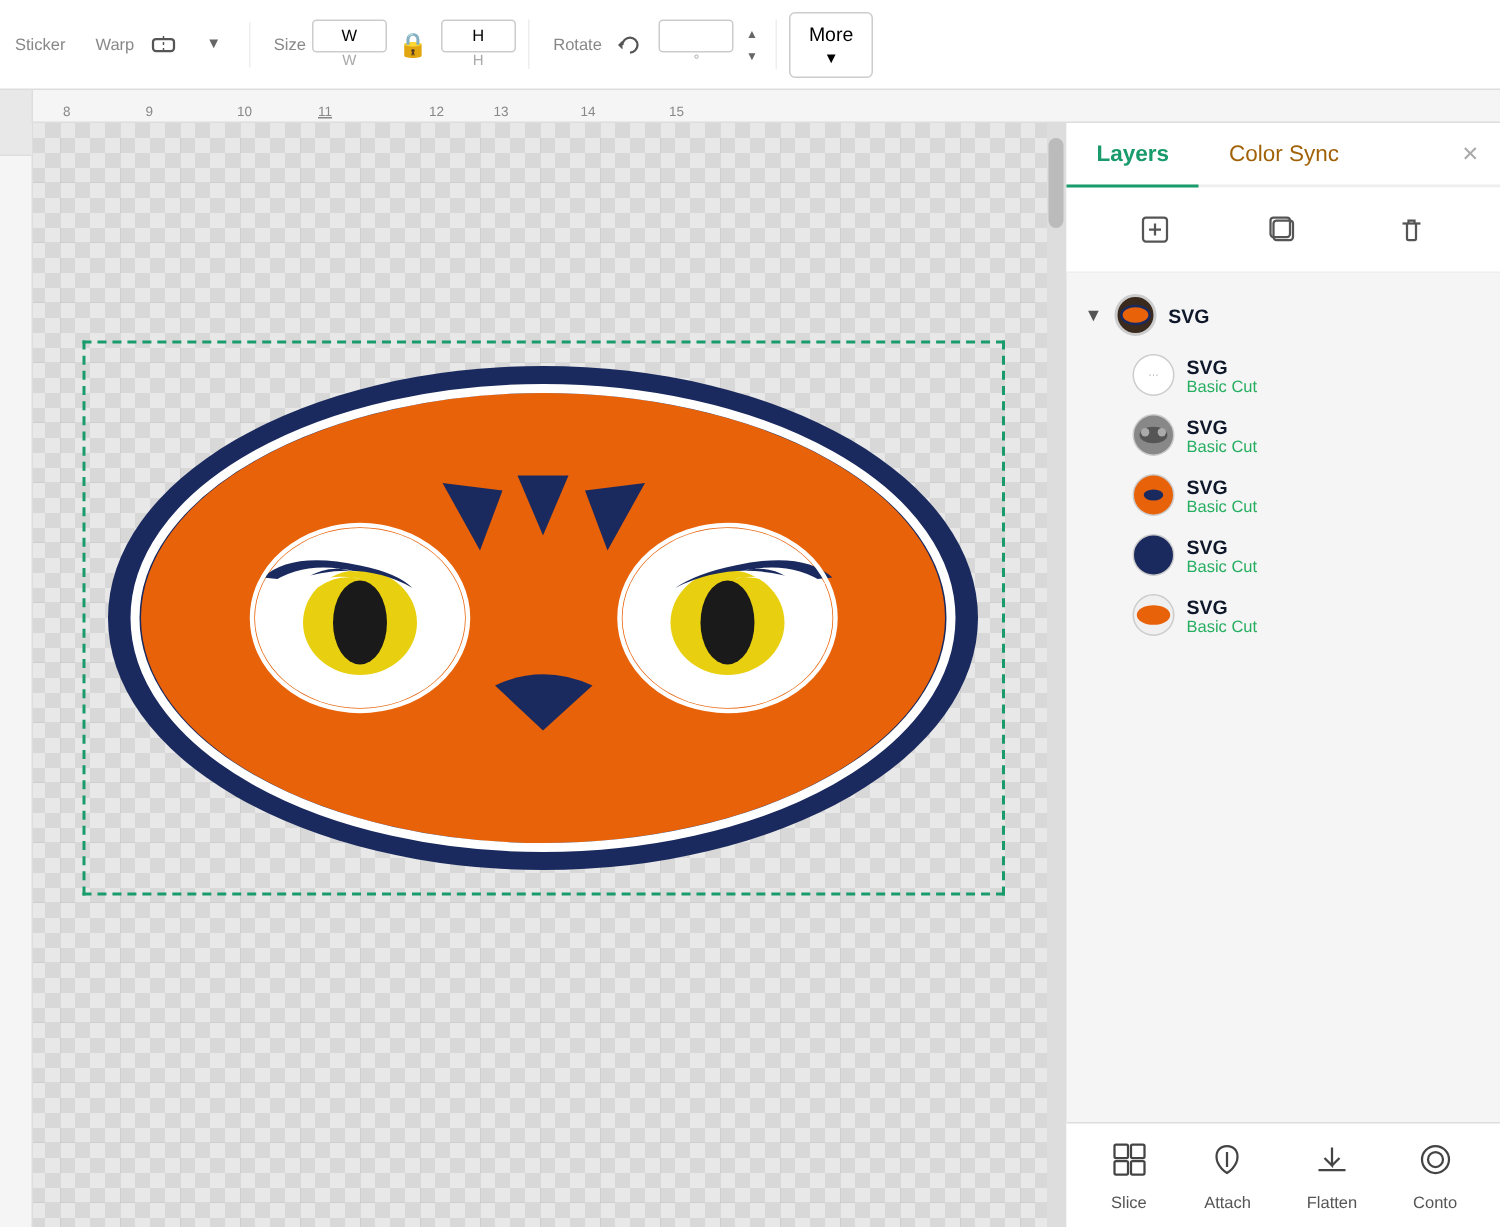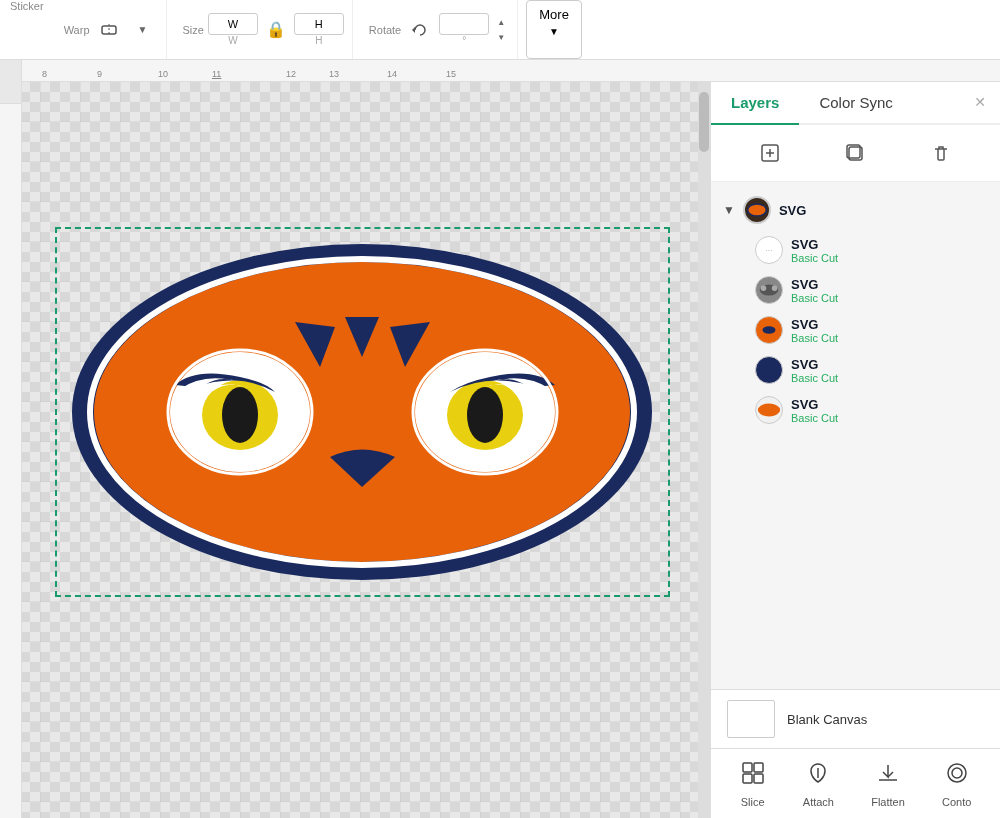--- a/index.html
+++ b/index.html
@@ -4,20 +4,21 @@
   <style>
     * { margin: 0; padding: 0; box-sizing: border-box; }
     body { width: 1000px; height: 818px; overflow: hidden; font-family: Arial, sans-serif; background: #f0f0f0; display: flex; flex-direction: column; }
 
     
     .toolbar {
       height: 60px;
       background: #fff;
       border-bottom: 1px solid #ddd;
       display: flex;
+      align-items: center;
       padding: 0 10px;
       gap: 8px;
       flex-shrink: 0;
     }
     .toolbar-group {
       display: flex;
       align-items: center;
       gap: 4px;
       padding: 0 8px;
       border-right: 1px solid #eee;
@@ -178,21 +179,21 @@
     .panel-tabs {
       display: flex;
       background: #fff;
       border-bottom: 2px solid #eee;
       flex-shrink: 0;
     }
     .panel-tab {
       padding: 12px 20px;
       font-size: 15px;
       cursor: pointer;
-      color: #404040;
+      color: #a16207;
       position: relative;
     }
     .panel-tab.active {
       color: #1a9b6c;
       font-weight: 600;
     }
     .panel-tab.active::after {
       content: '';
       position: absolute;
       bottom: -2px;
@@ -607,24 +608,20 @@
             </svg>
           </div>
           <div class="layer-info">
             <span class="layer-title">SVG</span>
             <span class="layer-subtitle">Basic Cut</span>
           </div>
         </div>
       </div>
     </div>
 
-    <div class="blank-canvas-row">
-      <div class="blank-canvas-thumb"></div>
-      <span class="blank-canvas-label">Blank Canvas</span>
-    </div>
 
     <div class="bottom-bar">
 
       <div class="bottom-action">
         <div class="bottom-action-icon">
           <svg width="26" height="26" viewBox="0 0 26 26">
             <rect x="3" y="3" width="9" height="9" rx="1" fill="none" stroke="#444" stroke-width="1.5"></rect>
             <rect x="14" y="3" width="9" height="9" rx="1" fill="none" stroke="#444" stroke-width="1.5"></rect>
             <rect x="3" y="14" width="9" height="9" rx="1" fill="none" stroke="#444" stroke-width="1.5"></rect>
             <rect x="14" y="14" width="9" height="9" rx="1" fill="none" stroke="#444" stroke-width="1.5"></rect>

